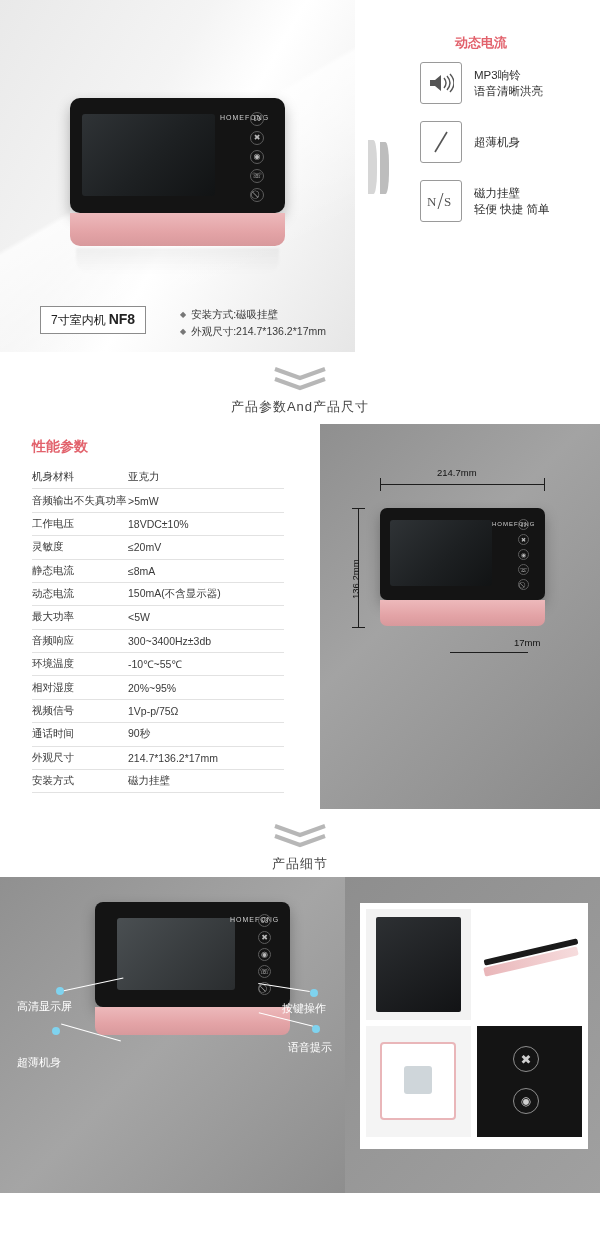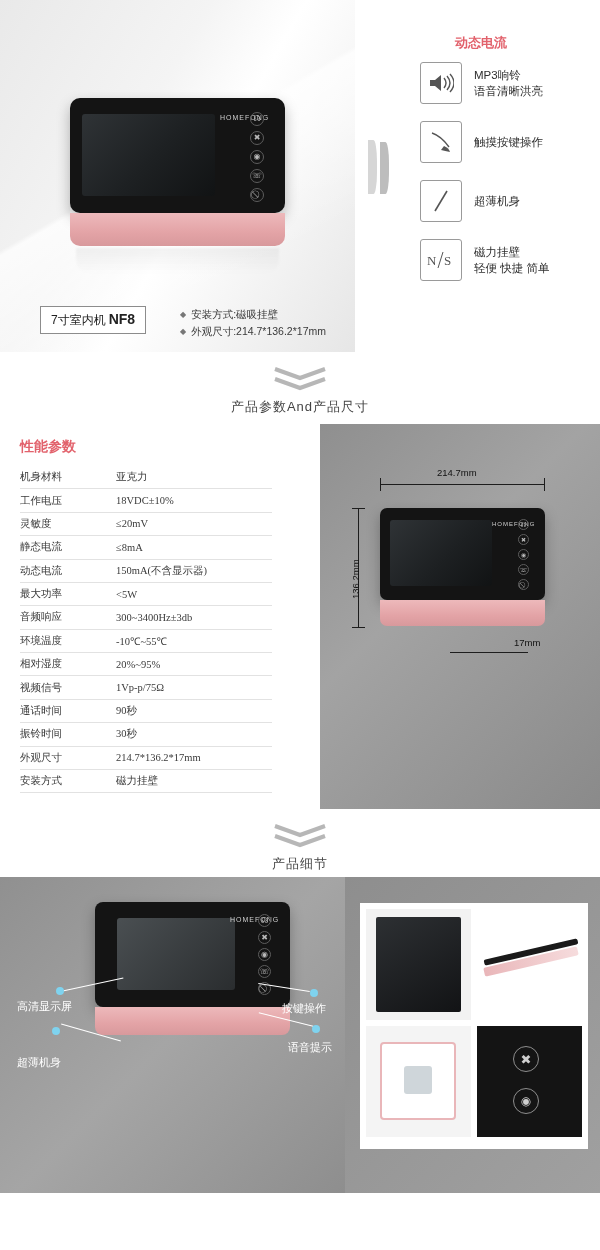--- a/index.html
+++ b/index.html
@@ -92,21 +92,21 @@
   .feat-txt{ margin-left:12px; font-size:11.5px; color:#2e2e2e; line-height:16px; }
 
   
   .divider{ width:600px; text-align:center; }
   .chev{ display:block; margin:0 auto; }
   .chev-wrap{ padding-top:14px; }
   .divider-title{ font-size:13px; color:#444; margin-top:6px; letter-spacing:1px; }
 
   
   .params-wrap{ position:relative; width:600px; height:385px; background:#fff; }
-  .params-left{ position:absolute; left:0; top:0; width:320px; height:385px; padding:14px 0 0 20px;font-family:Liberation Serif, serif; }
+  .params-left{ position:absolute; left:0; top:0; width:320px; height:385px; padding:14px 0 0 32px; }
   .params-h{ color:#e2626c; font-size:14px; font-weight:bold; margin-bottom:10px; }
   table.spec{ border-collapse:collapse; width:252px; }
   table.spec td{
     font-size:10.5px; color:#3a3a3a; padding:4.2px 0 4.2px 0;
     border-bottom:1px solid #e2e2e2;
   }
   table.spec td.k{ width:96px; color:#3a3a3a; }
   table.spec td.v{ color:#3a3a3a; }
 
   .params-right{
@@ -180,31 +180,20 @@
           <path d="M19 3 q6 7 0 14" stroke="#555" stroke-width="1.4" fill="none"></path>
           <path d="M22 1 q8 9 0 18" stroke="#555" stroke-width="1.4" fill="none"></path>
         </svg>
       </div>
       <div class="feat-txt">
         <div>MP3响铃</div>
         <div>语音清晰洪亮</div>
       </div>
     </div>
 
-    <div class="feat-row">
-      <div class="feat-icon">
-        <svg width="26" height="26" viewBox="0 0 26 26">
-          <path d="M4 4 C10 6 16 11 21 18" stroke="#555" stroke-width="1.4" fill="none"></path>
-          <path d="M16 17 q5 2 6 6 q-5 -1 -9 -2 z" fill="#555"></path>
-        </svg>
-      </div>
-      <div class="feat-txt">
-        <div>触摸按键操作</div>
-      </div>
-    </div>
 
     <div class="feat-row">
       <div class="feat-icon">
         <svg width="26" height="26" viewBox="0 0 26 26">
           <line x1="19" y1="3" x2="7" y2="23" stroke="#555" stroke-width="1.6"></line>
         </svg>
       </div>
       <div class="feat-txt">
         <div>超薄机身</div>
       </div>
@@ -237,20 +226,24 @@
 <div class="params-wrap">
   <div class="params-left">
     <div class="params-h">性能参数</div>
     <table class="spec">
       <tbody>
         <tr>
             <td class="k">机身材料</td>
             <td class="v">亚克力</td>
           </tr>
         <tr>
+            <td class="k">音频输出不失真功率</td>
+            <td class="v">&gt;5mW</td>
+          </tr>
+        <tr>
             <td class="k">工作电压</td>
             <td class="v">18VDC±10%</td>
           </tr>
         <tr>
             <td class="k">灵敏度</td>
             <td class="v">≤20mV</td>
           </tr>
         <tr>
             <td class="k">静态电流</td>
             <td class="v">≤8mA</td>
@@ -275,24 +268,20 @@
             <td class="k">相对湿度</td>
             <td class="v">20%~95%</td>
           </tr>
         <tr>
             <td class="k">视频信号</td>
             <td class="v">1Vp-p/75Ω</td>
           </tr>
         <tr>
             <td class="k">通话时间</td>
             <td class="v">90秒</td>
-          </tr>
-        <tr>
-            <td class="k">振铃时间</td>
-            <td class="v">30秒</td>
           </tr>
         <tr>
             <td class="k">外观尺寸</td>
             <td class="v">214.7*136.2*17mm</td>
           </tr>
         <tr>
             <td class="k">安装方式</td>
             <td class="v">磁力挂壁</td>
           </tr>
       </tbody>

